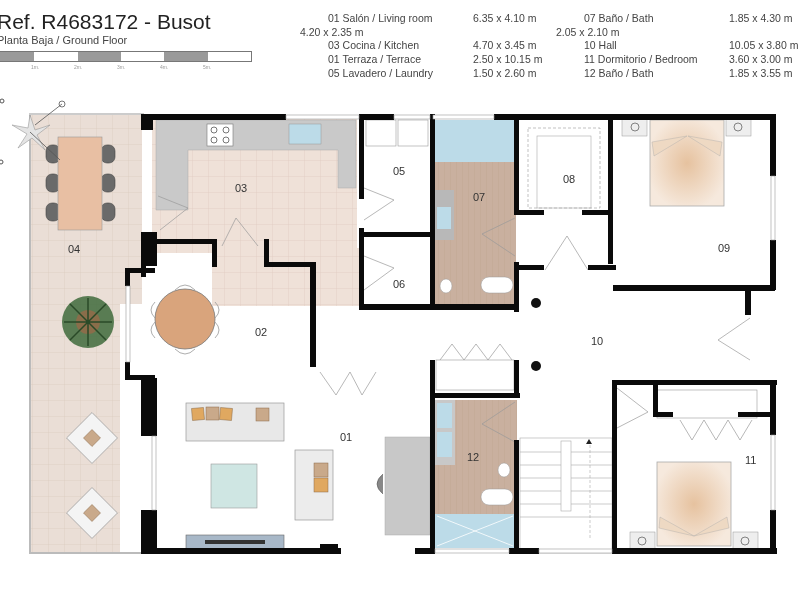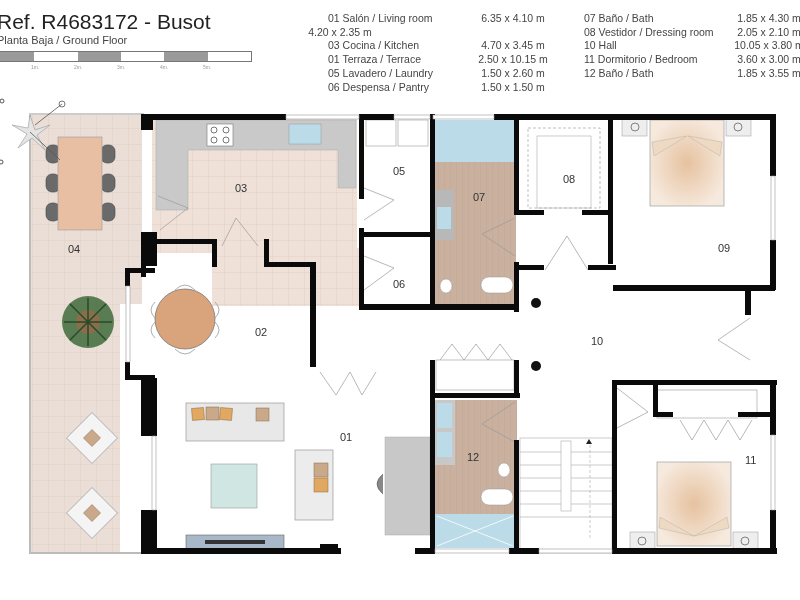--- a/index.html
+++ b/index.html
@@ -9,21 +9,21 @@
   .subtitle{left:-3px;top:34px;font-size:11px;color:#444;white-space:nowrap;}
   .scalebar{left:-10px;top:51px;width:262px;height:11px;border:1px solid #777;display:flex;box-sizing:border-box;}
   .scalebar .seg{flex:1;height:100%;}
   .scalebar .seg.dark{background:#9a9a9a;}
   .scalebar .seg.light{background:#fff;}
   .scalelabels{left:-10px;top:64px;width:262px;font-size:5px;color:#999;}
   .scalelabels span{position:absolute;}
   .legend{font-size:10.5px;color:#444;line-height:13.7px;}
   .legend .row{display:flex;white-space:nowrap;}
   .legend .name{display:inline-block;margin-left:28px;}
-  .legend .dim{display:inline-block;text-align:center;}
+  .legend .dim{display:inline-block;text-align:left;}
   .legend1{left:300px;top:12px;}
   .legend1 .name{width:145px;} .legend1 .dim{width:80px;}
   .legend2{left:556px;top:12px;}
   .legend2 .name{width:145px;} .legend2 .dim{width:80px;}
   svg text{font-family:"Liberation Sans",sans-serif;}
 </style>
 </head>
 <body>
 
 <div class="abs title">Ref. R4683172 - Busot</div>
@@ -59,32 +59,27 @@
       <span class="dim">4.70 x 3.45 m</span>
     </div>
   <div class="row">
       <span class="name">01 Terraza / Terrace</span>
       <span class="dim">2.50 x 10.15 m</span>
     </div>
   <div class="row">
       <span class="name">05 Lavadero / Laundry</span>
       <span class="dim">1.50 x 2.60 m</span>
     </div>
-  <div class="row">
-      <span class="name">06 Despensa / Pantry</span>
-      <span class="dim">1.50 x 1.50 m</span>
-    </div>
 </div>
 <div class="abs legend legend2">
   <div class="row">
       <span class="name">07 Baño / Bath</span>
       <span class="dim">1.85 x 4.30 m</span>
     </div>
   <div class="row">
-      <span class="name">08 Vestidor / Dressing room</span>
       <span class="dim">2.05 x 2.10 m</span>
     </div>
   <div class="row">
       <span class="name">10 Hall</span>
       <span class="dim">10.05 x 3.80 m</span>
     </div>
   <div class="row">
       <span class="name">11 Dormitorio / Bedroom</span>
       <span class="dim">3.60 x 3.00 m</span>
     </div>

